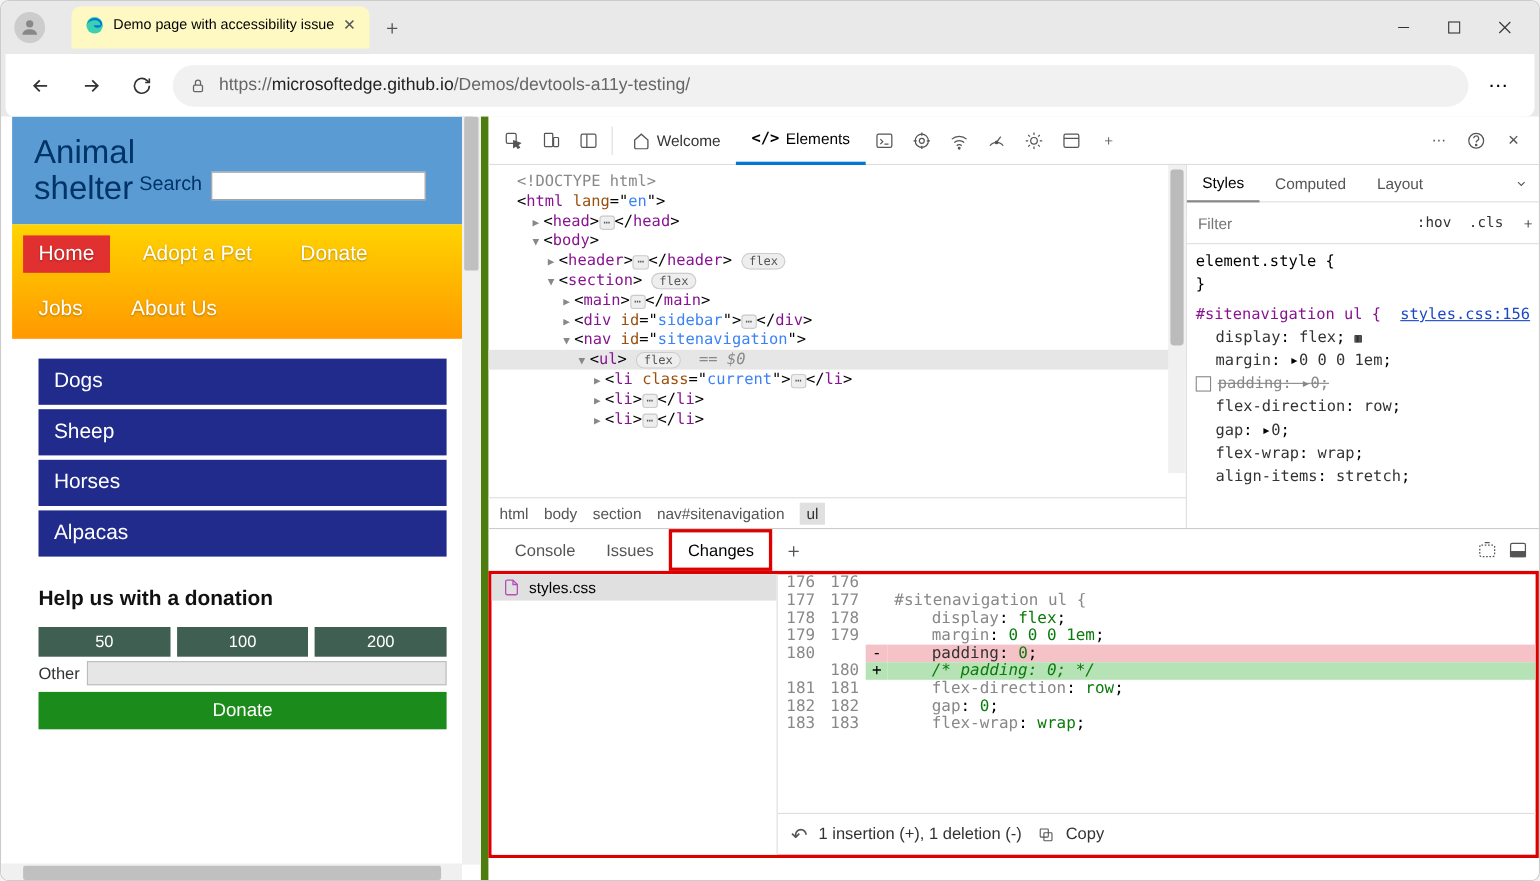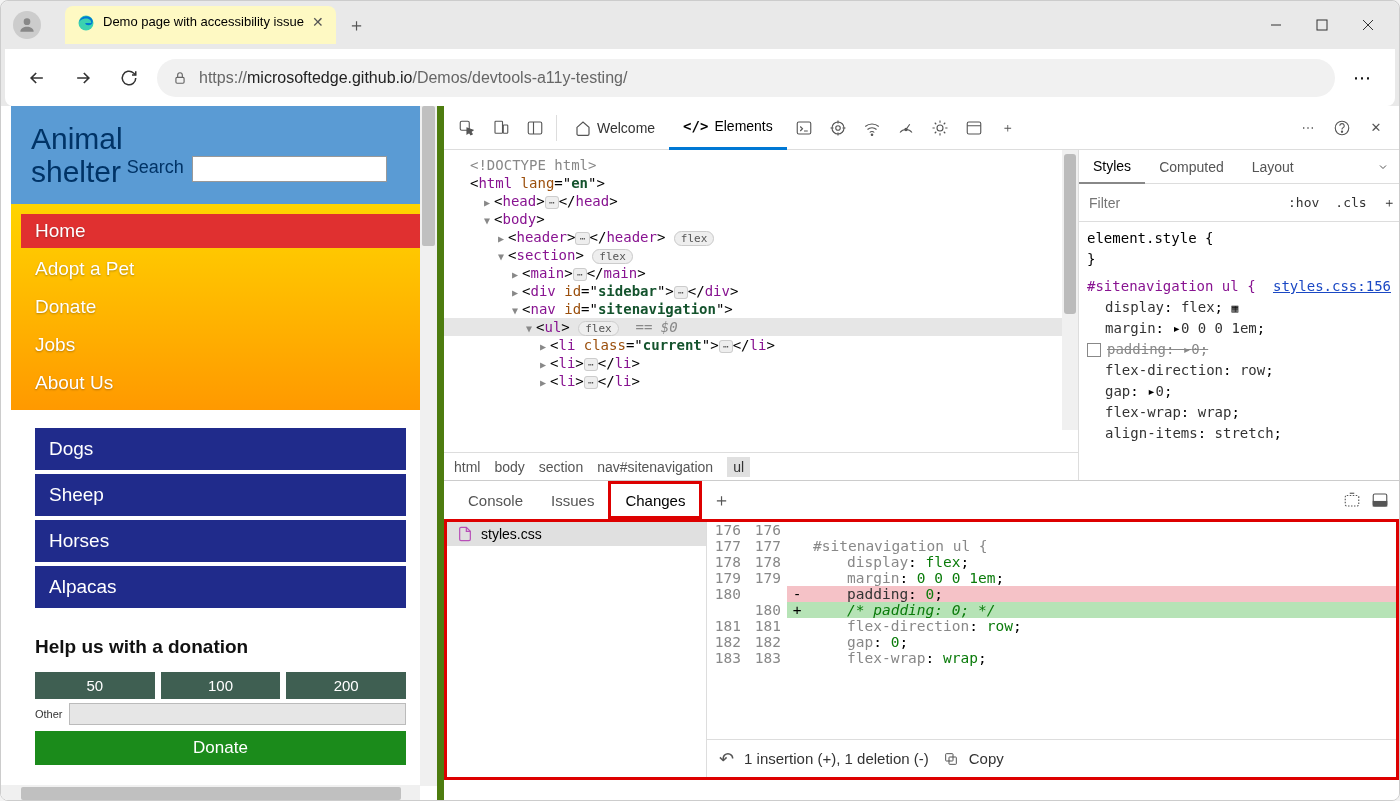--- a/index.html
+++ b/index.html
@@ -41,33 +41,33 @@
 .page-scrollbar-v .thumb{position:absolute;top:0;left:2px;width:13px;height:140px;background:#c0c0c0;border-radius:2px;}
 .page-scrollbar-h { position:absolute; bottom:0; left:0; right:17px; height:17px; background:#f0f0f0;}
 .page-scrollbar-h .thumb{position:absolute;left:20px;top:2px;height:13px;width:380px;background:#c0c0c0;border-radius:2px;}
 .page-inner{position:absolute;left:10px;top:0;width:419px;}
 
 .page-header { background:#5a9bd4; padding:16px 20px; display:flex; align-items:flex-end;}
 .page-header h1{font-size:30px;color:#003366;font-weight:300;line-height:1.1;}
 .page-header .search-lbl{color:#003366;font-size:18px;margin-left:4px;margin-bottom:10px;}
 .page-header input{width:195px;height:26px;border:1px solid #999;margin-left:8px;margin-bottom:6px;}
 
-.page-nav{background:linear-gradient(#ffd400,#ff9900);padding:10px 10px;display:flex;flex-wrap:wrap;gap:4px;flex-direction:column;}
+.page-nav{background:linear-gradient(#ffd400,#ff9900);padding:10px 10px;display:flex;flex-wrap:wrap;gap:16px;}
 .page-nav a{color:#fff;font-size:19px;padding:6px 14px;text-shadow:0 1px 2px rgba(0,0,0,.3);}
 .page-nav a.current{background:#e03030;}
 
 .cat-list{padding:18px 24px;}
 .cat-list a{display:block;background:#202b8b;color:#fff;font-size:19px;padding:10px 14px;margin-bottom:4px;}
 
 .donation{padding:6px 24px 20px;}
 .donation h3{font-size:19px;color:#111;font-weight:700;margin-bottom:14px;}
 .don-row{display:flex;gap:6px;margin-bottom:4px;}
 .don-btn{flex:1;background:#3f5f52;color:#fff;text-align:center;padding:5px 0;font-size:15px;}
 .other-row{display:flex;align-items:center;gap:6px;margin-bottom:6px;}
-.other-row span{font-size:11px;color:#333;}
+.other-row span{font-size:15px;color:#333;}
 .other-row input{flex:1;height:22px;background:#e6e6e6;border:1px solid #bbb;}
 .donate-btn{width:100%;background:#1b8b1b;color:#fff;text-align:center;padding:7px 0;font-size:17px;}
 
 
 .devtools { flex: 1; display: flex; flex-direction: column; background: #fff; border-left: 7px solid #4d7c0f;}
 .dt-toolbar { height: 44px; display: flex; align-items: center; border-bottom: 1px solid #ddd; padding:0 6px;}
 .dt-toolbar .icon-btn{width:34px;height:34px;display:flex;align-items:center;justify-content:center;color:#555;}
 .dt-toolbar .tab-btn{padding:0 14px;height:44px;display:flex;align-items:center;gap:6px;color:#333;font-size:14px;}
 .dt-toolbar .tab-btn.active{border-bottom:3px solid #0078d4;color:#000;}
 .dt-toolbar .sep{width:1px;height:26px;background:#ddd;margin:0 4px;}
@@ -80,21 +80,21 @@
 .dom-tree .ind1{padding-left:26px;}
 .dom-tree .ind2{padding-left:40px;}
 .dom-tree .ind3{padding-left:54px;}
 .dom-tree .ind4{padding-left:68px;}
 .dom-tree .ind5{padding-left:82px;}
 .dom-tree .ind6{padding-left:96px;}
 .dom-tree .sel{background:#e6e6e6;position:relative;}
 .dom-tree .sel::before{content:"⋯";position:absolute;left:-10px;top:1px;background:#999;color:#fff;border-radius:2px;font-size:10px;padding:0 2px;}
 .tag{color:#881391;}
 .attr-n{color:#9b4f0c;}
-.attr-v{color:#14532d;font-weight:bold;}
+.attr-v{color:#3b82f6;}
 .gray{color:#888;}
 .pill{background:#eee;border:1px solid #ccc;border-radius:10px;padding:0 6px;font-size:11px;color:#555;}
 .arr{color:#888;font-size:10px;margin-right:4px;cursor:pointer;}
 .arr.right::before{content:"▶";}
 .arr.down::before{content:"▼";}
 .dot3{background:#eee;border:1px solid #ccc;border-radius:3px;padding:0 3px;font-size:10px;color:#555;}
 
 .dom-scroll{position:absolute;right:0;top:0;width:16px;height:280px;background:#f0f0f0;}
 .dom-scroll .thumb{position:absolute;top:4px;left:2px;width:12px;height:160px;background:#bbb;border-radius:3px;}
 

